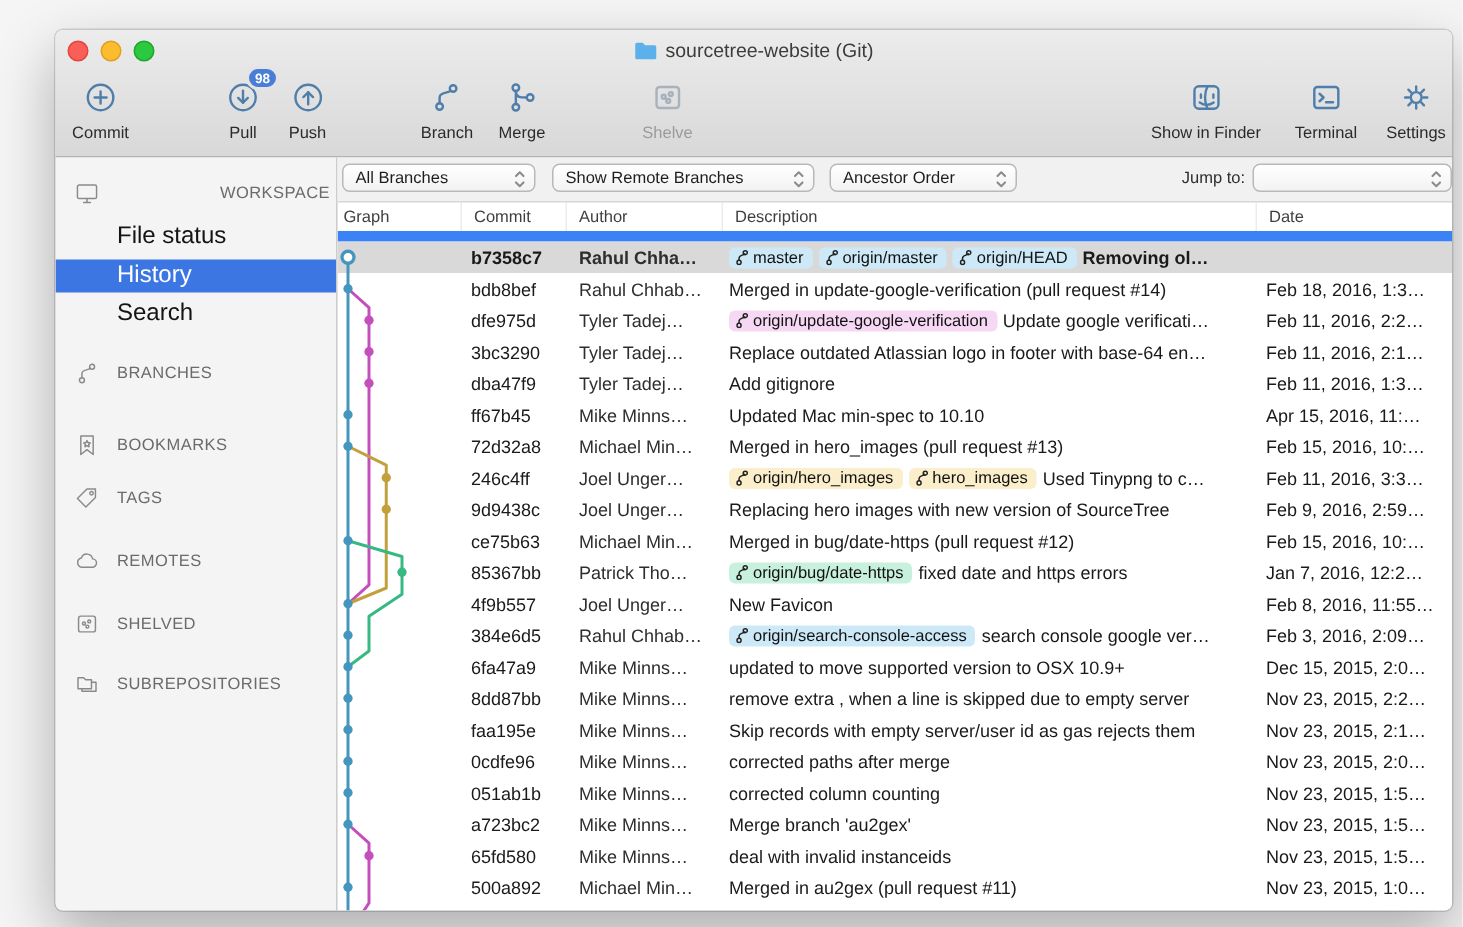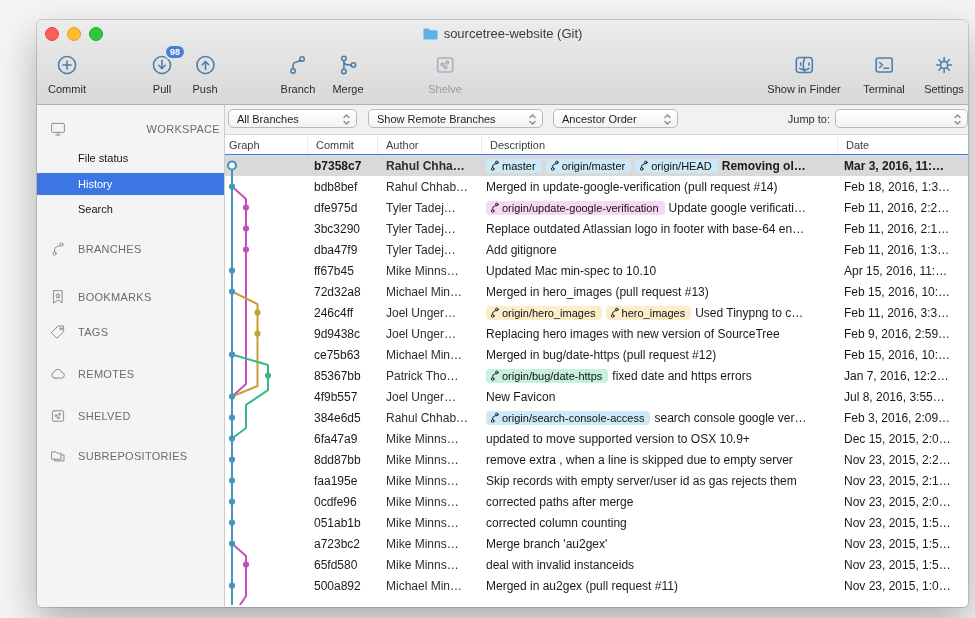--- a/index.html
+++ b/index.html
@@ -24,32 +24,32 @@
   .badge{position:absolute;top:-5px;right:-12px;background:#4a7ed6;color:#fff;font-size:9px;font-weight:bold;
     padding:1px 4px;border-radius:8px;border:2px solid #e4e4e4;line-height:10px;}
   
   .content{flex:1;display:flex;min-height:0;}
   .sidebar{width:187px;flex:none;background:#f4f4f4;border-right:1px solid #cccccc;position:relative;}
   .side-item{position:absolute;left:0;right:0;height:22px;display:flex;align-items:center;cursor:default;}
   .side-item .sicon{position:absolute;left:12px;width:18px;height:18px;display:flex;align-items:center;justify-content:center;}
   .side-item .sicon svg{stroke:#8a8a8a;fill:none;stroke-width:1.3;stroke-linecap:round;stroke-linejoin:round;}
   .side-item .slabel{position:absolute;left:41px;right:4px;white-space:nowrap;overflow:hidden;}
   .side-item.section .slabel{font-size:11px;color:#6b6b6b;letter-spacing:.3px;font-weight:500;}
-  .side-item.child .slabel{font-size:11px;color:#141414;}
+  .side-item.child .slabel{font-size:16px;color:#141414;}
   .side-item.child.selected{background:#3c76e2;}
   .side-item.child.selected .slabel{color:#fff;}
   .main{flex:1;display:flex;flex-direction:column;background:#fff;min-width:0;}
   
   .filterbar{height:29px;flex:none;background:#f1f1f1;border-bottom:1px solid #d8d8d8;position:relative;}
   .mselect{position:absolute;top:4px;height:19px;background:linear-gradient(#ffffff,#f3f3f3);border:1px solid #b9b9b9;
     border-radius:5px;display:flex;align-items:center;font-size:11px;color:#1e1e1e;padding-left:8px;box-sizing:border-box;cursor:default;}
   .mselect .chev{position:absolute;right:3px;top:2px;}
   .jump-label{position:absolute;top:8px;font-size:11px;color:#2e2e2e;text-align:right;}
   
-  .thead{height:19px;flex:none;display:flex;border-bottom:1px solid #3b82f6;background:#fff;}
+  .thead{height:19px;flex:none;display:flex;border-bottom:7px solid #3b82f6;background:#fff;}
   .th{font-size:11px;color:#3f3f3f;display:flex;align-items:center;border-right:1px solid #ececec;box-sizing:border-box;padding-left:8px;white-space:nowrap;overflow:hidden;}
   .th:first-child{padding-left:4px;}
   .th:last-child{border-right:none;}
   .rows{position:relative;flex:1;overflow:hidden;}
   .row{height:21px;display:flex;align-items:center;font-size:12px;color:#1a1a1a;}
   .row.sel{background:#d9d9d9;font-weight:600;}
   .cell{box-sizing:border-box;white-space:nowrap;overflow:hidden;flex:none;height:100%;display:flex;align-items:center;}
   .c-hash{padding-left:6px;}
   .c-author{padding-left:8px;color:#2e2e2e;}
   .c-desc{padding-left:4px;gap:4px;}
@@ -330,21 +330,20 @@
                 </span>origin/master</span>
               <span class="tag" style="background:#cde9f8"><span style="display:inline-flex">
                   <svg width="9" height="11" viewBox="0 0 10 12">
                     <circle cx="3" cy="9.8" r="1.5"></circle>
                     <circle cx="7.6" cy="2.6" r="1.5"></circle>
                     <path d="M3 8.2V6.8c0-2.4 2.8-2 4.3-3.3"></path>
                   </svg>
                 </span>origin/HEAD</span>
               <span>Removing ol…</span>
             </div>
-            <div class="cell c-date" style="width:130px">Mar 3, 2016, 11:…</div>
           </div>
           <div class="row">
             <div class="cell" style="width:83px"></div>
             <div class="cell c-hash" style="width:70px">bdb8bef</div>
             <div class="cell c-author" style="width:104px">Rahul Chhab…</div>
             <div class="cell c-desc" style="width:356px">
               <span>Merged in update-google-verification (pull request #14)</span>
             </div>
             <div class="cell c-date" style="width:130px">Feb 18, 2016, 1:3…</div>
           </div>
@@ -457,21 +456,21 @@
             </div>
             <div class="cell c-date" style="width:130px">Jan 7, 2016, 12:2…</div>
           </div>
           <div class="row">
             <div class="cell" style="width:83px"></div>
             <div class="cell c-hash" style="width:70px">4f9b557</div>
             <div class="cell c-author" style="width:104px">Joel Unger…</div>
             <div class="cell c-desc" style="width:356px">
               <span>New Favicon</span>
             </div>
-            <div class="cell c-date" style="width:130px">Jul 8, 2016, 3:55…</div>
+            <div class="cell c-date" style="width:130px">Feb 8, 2016, 11:55…</div>
           </div>
           <div class="row">
             <div class="cell" style="width:83px"></div>
             <div class="cell c-hash" style="width:70px">384e6d5</div>
             <div class="cell c-author" style="width:104px">Rahul Chhab…</div>
             <div class="cell c-desc" style="width:356px">
               <span class="tag" style="background:#cde9f8"><span style="display:inline-flex">
                   <svg width="9" height="11" viewBox="0 0 10 12">
                     <circle cx="3" cy="9.8" r="1.5"></circle>
                     <circle cx="7.6" cy="2.6" r="1.5"></circle>

